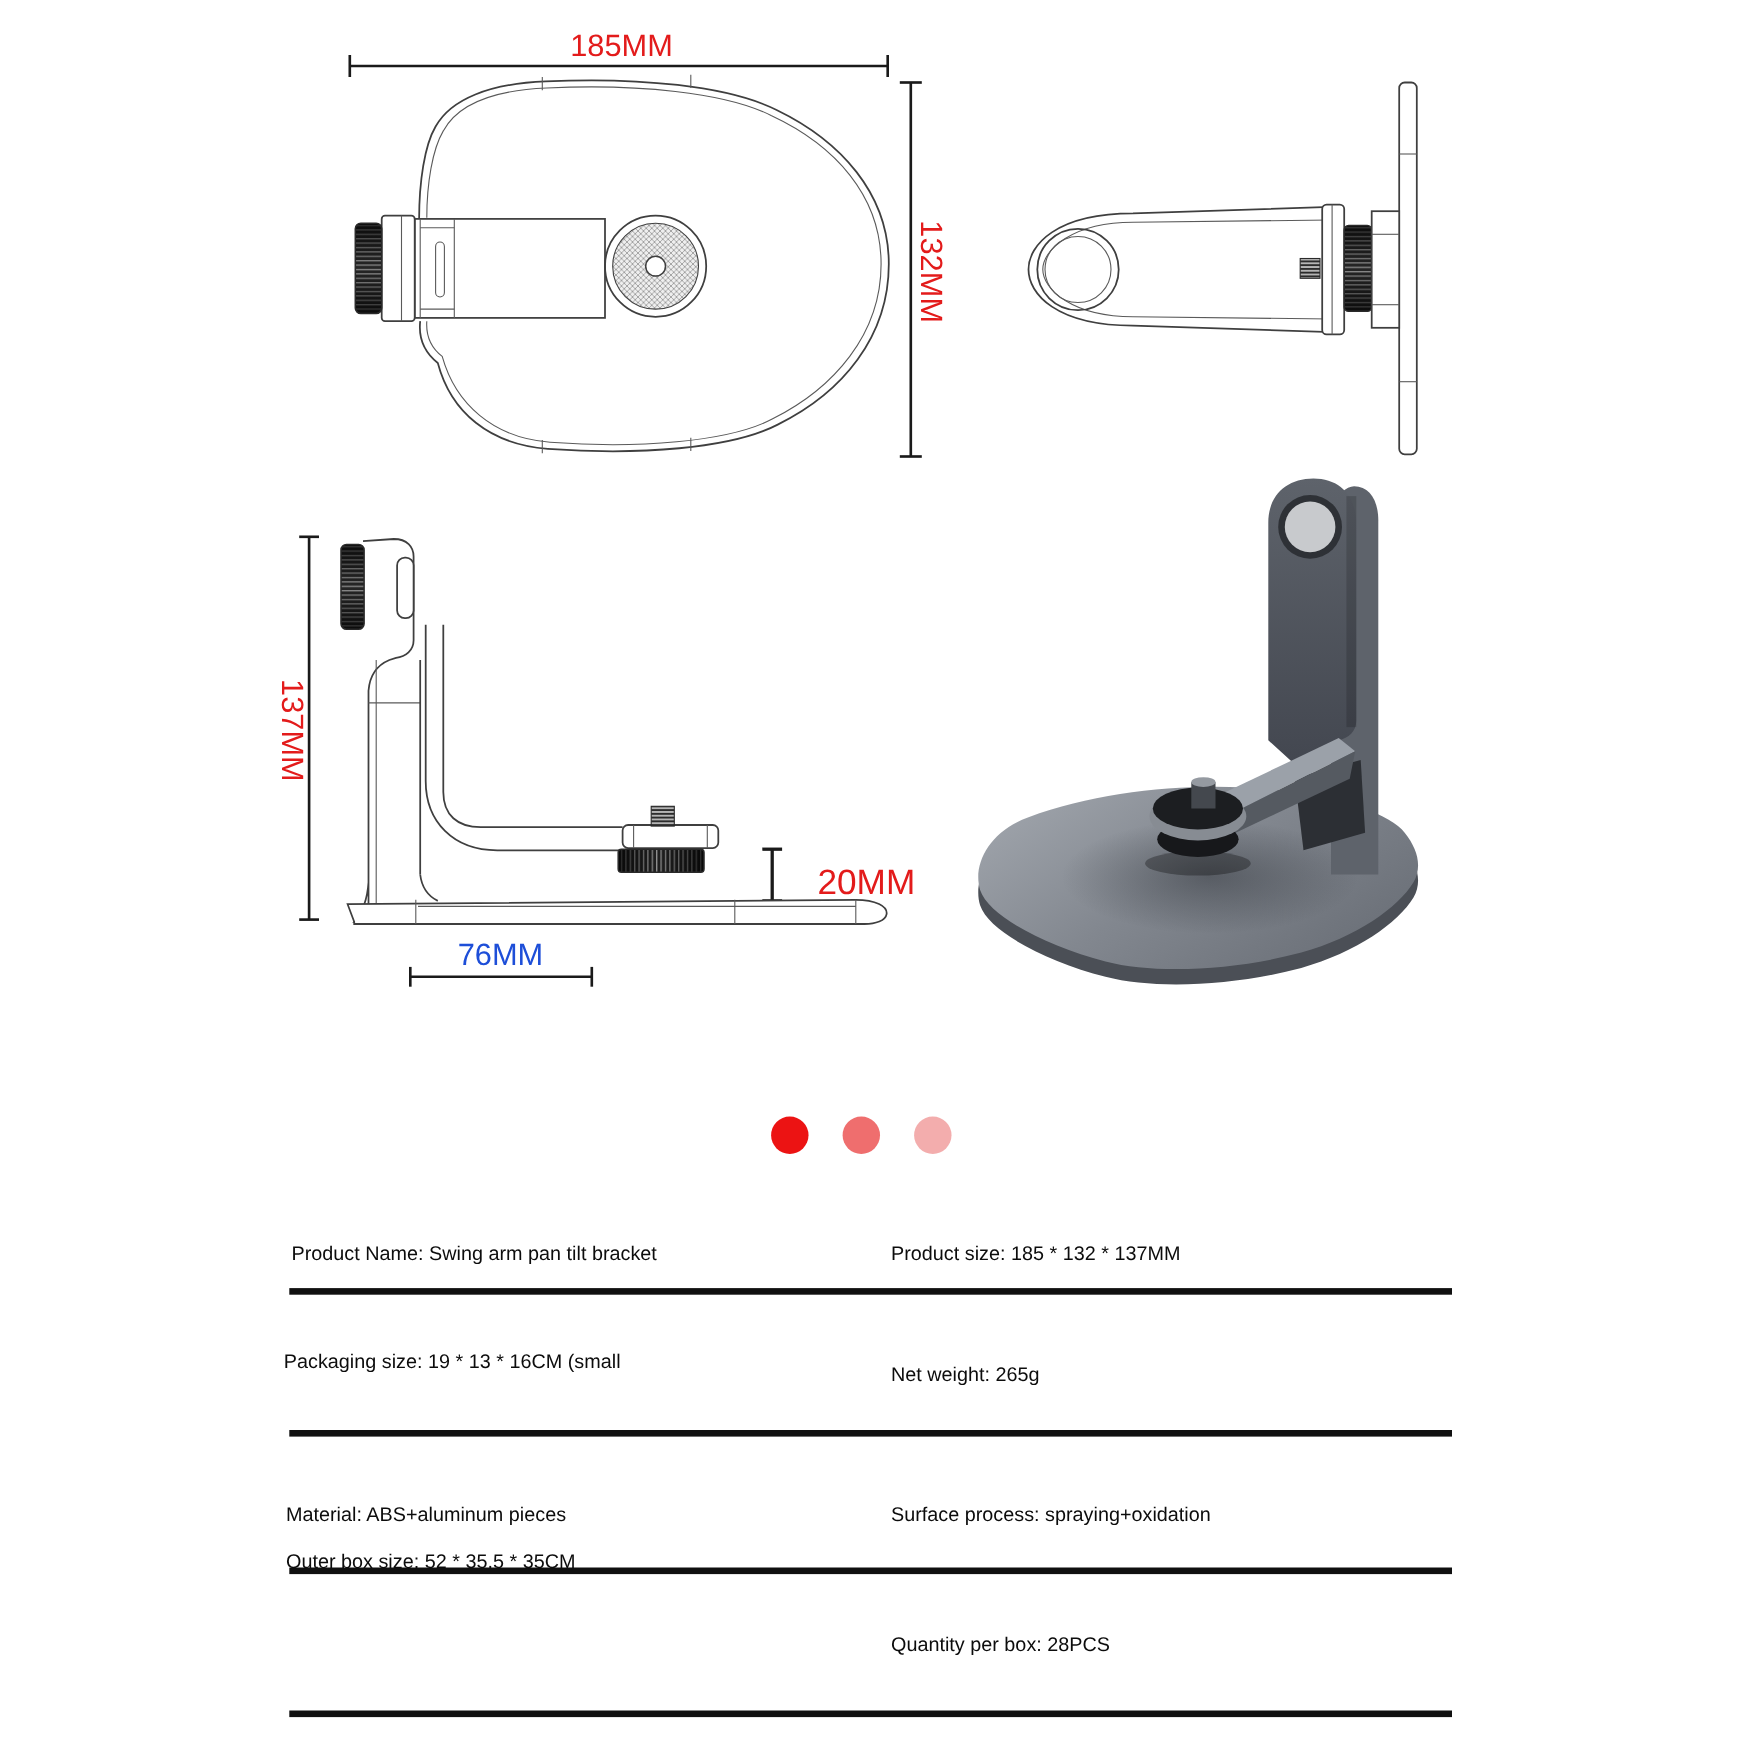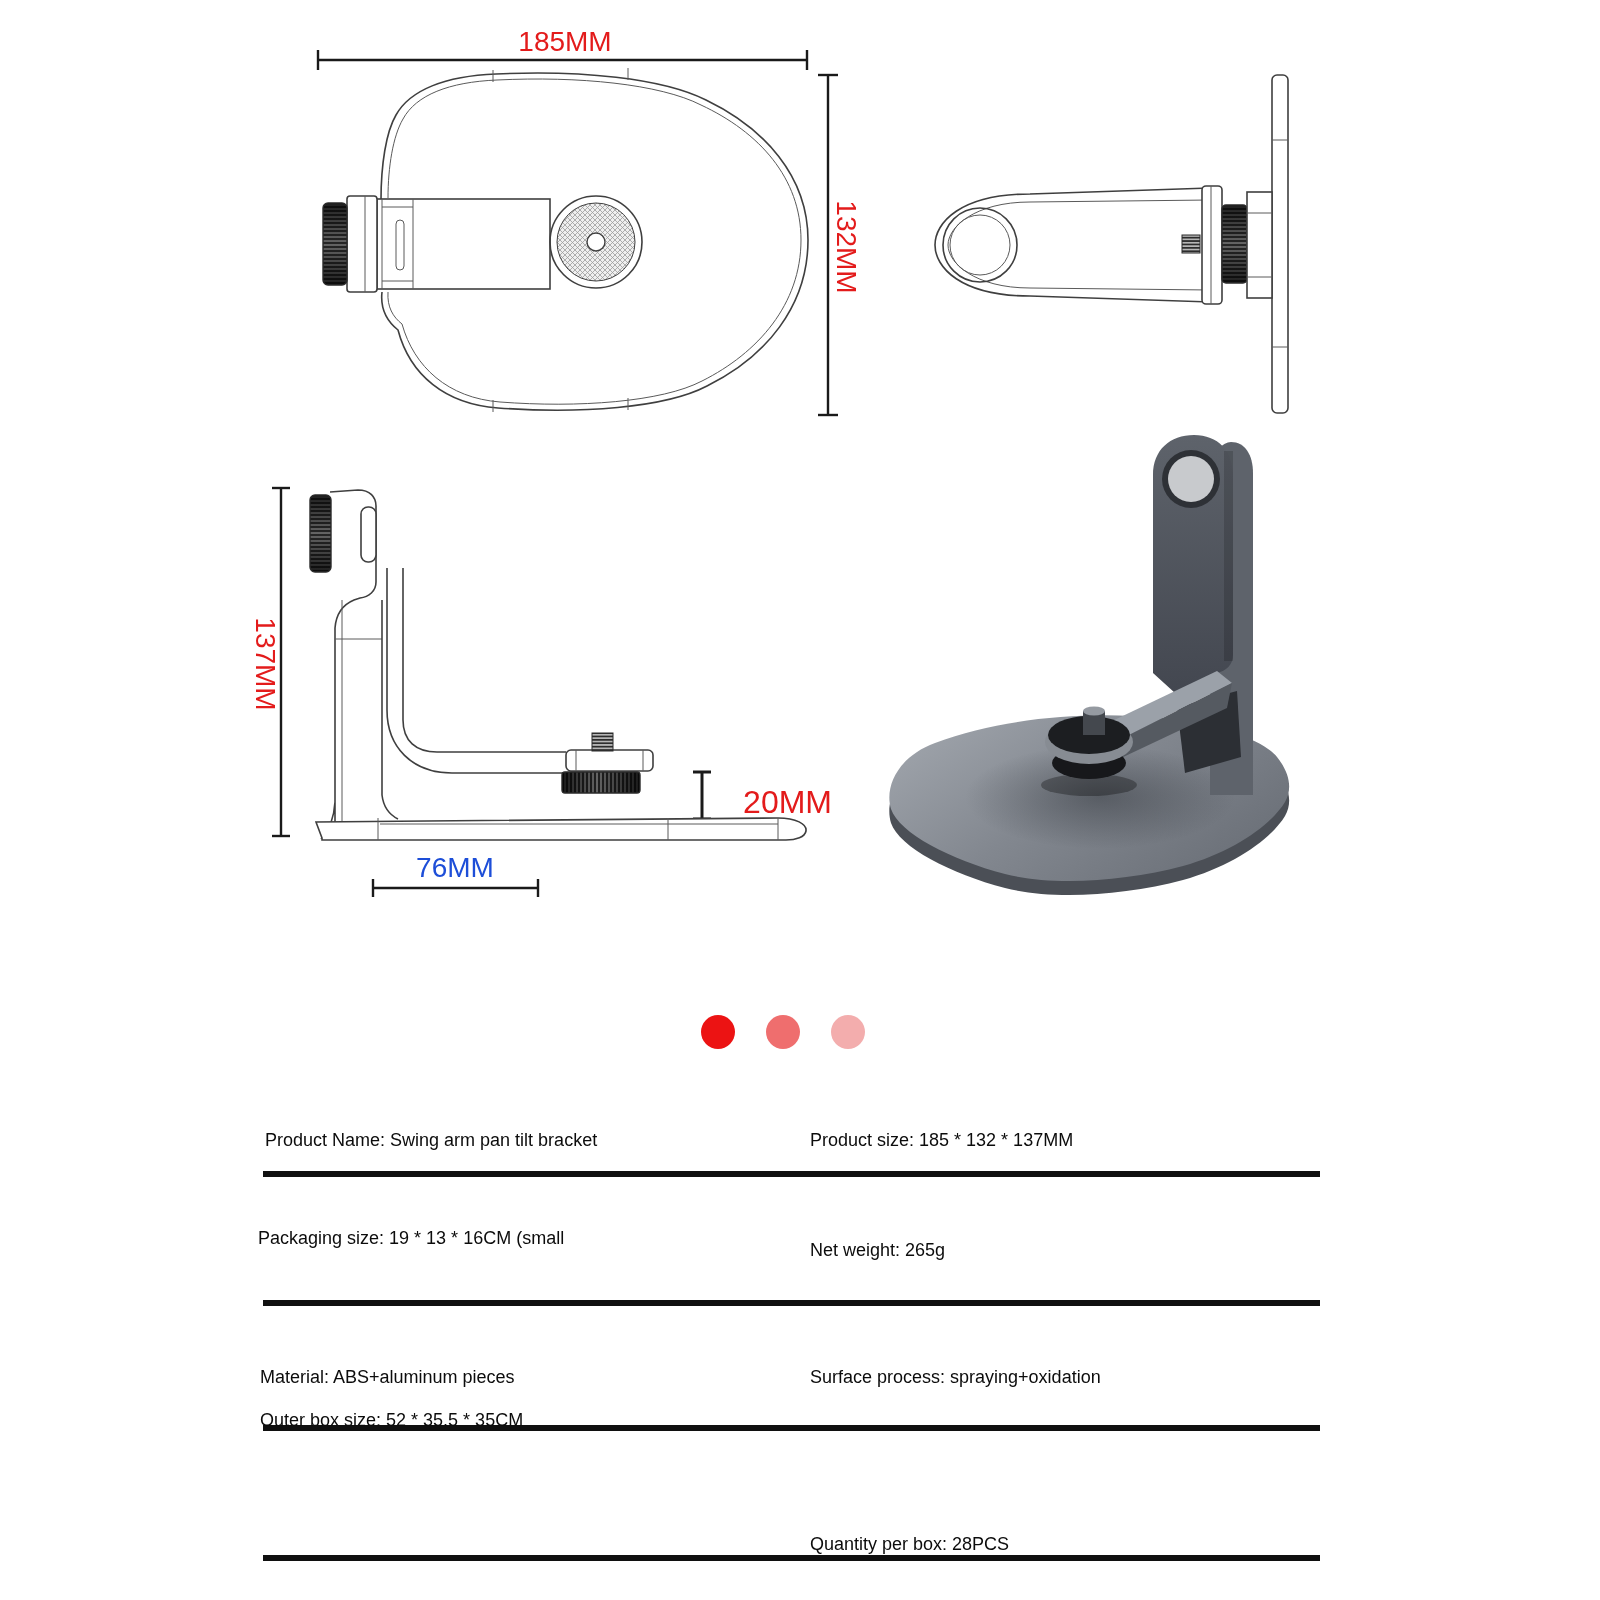--- a/index.html
+++ b/index.html
@@ -250,17 +250,17 @@
       <div>Packaging size: 19 * 13 * 16CM (small</div>
     </div>
     <div class="cell" style="left:810px;top:1250px">Net weight: 265g</div>
     <div class="rule" style="left:263px;top:1300px;width:1057px"></div>
 
     <div class="cell" style="left:260px;top:1377px">Material: ABS+aluminum pieces</div>
     <div class="cell" style="left:810px;top:1377px">Surface process: spraying+oxidation</div>
     <div class="rule" style="left:263px;top:1425px;width:1057px"></div>
 
     <div class="cell" style="left:260px;top:1420px">Outer box size: 52 * 35.5 * 35CM</div>
-    <div class="cell" style="left:810px;top:1544px">Quantity per box: 28PCS</div>
+    <div class="cell" style="left:810px;top:1495px">Quantity per box: 28PCS</div>
     <div class="rule" style="left:263px;top:1555px;width:1057px"></div>
   </div>
 
 </div>
 
 </body></html>

